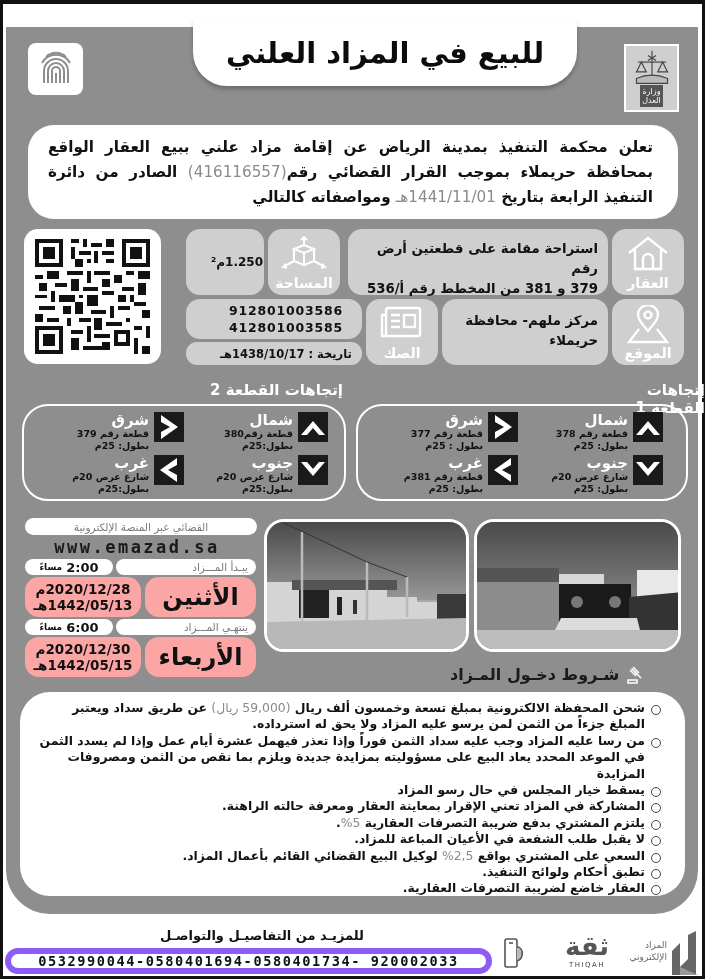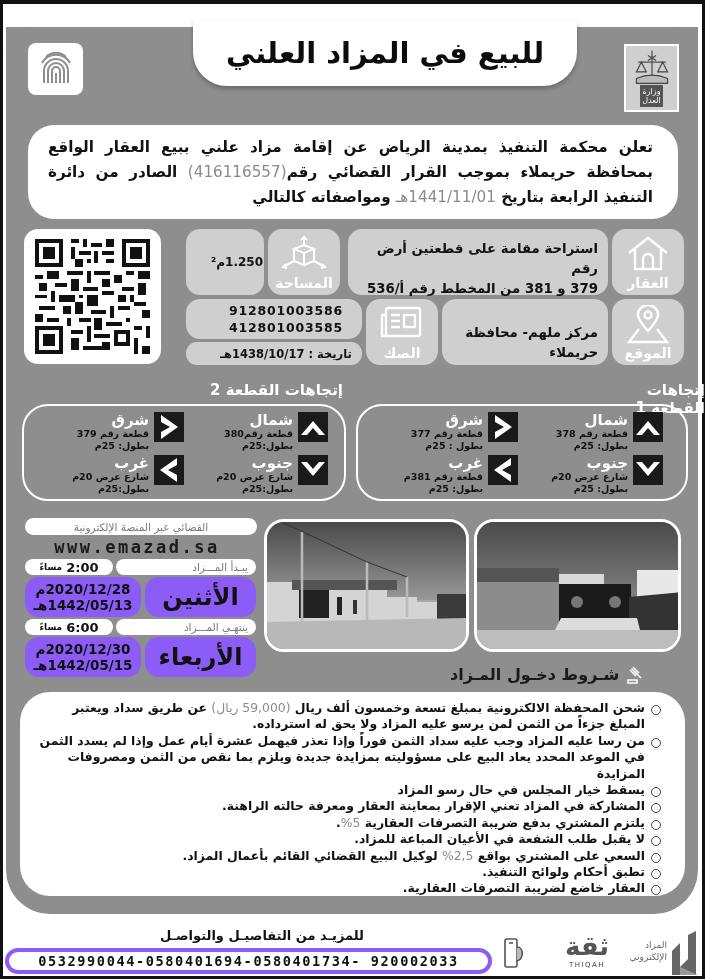--- a/index.html
+++ b/index.html
@@ -40,34 +40,34 @@
   .dir-heading { position:absolute; color:#fff; font-weight:bold; font-size:15px; direction: rtl; }
   .dir-box { position:absolute; border: 2px solid #fff; border-radius: 26px; }
   .dir-item { position:absolute; display:flex; direction: rtl; align-items:flex-start; gap: 5px; }
   .arrow-sq { width: 30px; height: 30px; background:#1a1a1a; display:flex; align-items:center; justify-content:center; flex-shrink:0; }
   .dir-text { display:flex; flex-direction:column; line-height: 12px; }
   .dir-name { color:#fff; font-weight:bold; font-size: 15px; line-height: 16px; }
   .dir-sub { color:#111; font-weight:bold; font-size: 9.5px; }
 
   
   .pill-w { position:absolute; background:#fff; border-radius: 12px; display:flex; align-items:center; justify-content:center; }
-  .pill-g { position:absolute; background:#8b5cf6; border-radius: 14px; }
+  .pill-g { position:absolute; background:#fca5a5; border-radius: 14px; }
   .site { position:absolute; left: 42px; top: 537px; width: 190px; text-align:center; font-family:"DejaVu Sans Mono", monospace; font-weight:bold; font-size: 17px; letter-spacing: 2.5px; color:#1a1a1a; }
 
   .photo { position:absolute; border: 3px solid #fff; border-radius: 20px; overflow:hidden; }
 
   .cond-title { position:absolute; left: 450px; top: 664px; direction: rtl; color:#1a1a1a; font-weight:bold; font-size: 16px; display:flex; align-items:center; gap:6px; }
 
   .conditions { position:absolute; left: 20px; top: 692px; width: 665px; height: 204px; background:#fff; border-radius: 30px; direction: rtl; padding: 8px 22px 0 18px; }
   .conditions li { list-style:none; font-weight:bold; font-size: 12.4px; line-height: 16.4px; position:relative; padding-right: 18px; color:#111; }
   .conditions li::before { content:""; position:absolute; right: 2px; top: 5px; width: 8px; height: 8px; border: 1.3px solid #444; border-radius: 50%; }
   .conditions .num { color:#8a8a8a; font-weight:normal; }
 
   .contact-label { position:absolute; left: 160px; top: 928px; font-weight:bold; font-size: 13px; direction: rtl; color:#111; }
-  .phones { position:absolute; left: 5px; top: 948px; width: 487px; height: 26px; border: 4px solid #8b5cf6; border-radius: 13px; display:flex; align-items:center; justify-content:center; font-family:"DejaVu Sans Mono", monospace; font-weight:bold; font-size: 13.6px; letter-spacing: 1.6px; color:#111; }
+  .phones { position:absolute; left: 5px; top: 948px; width: 487px; height: 26px; border: 6px solid #8b5cf6; border-radius: 13px; display:flex; align-items:center; justify-content:center; font-family:"DejaVu Sans Mono", monospace; font-weight:bold; font-size: 13.6px; letter-spacing: 1.6px; color:#111; }
   .footer-logos { position:absolute; right: 3px; top: 925px; width: 200px; height: 52px; }
 </style>
 </head>
 <body>
 
 <div class="frame"></div>
 <div class="panel"></div>
 <div class="panel-top-left"></div>
 <div class="panel-top-right"></div>
 
@@ -141,21 +141,21 @@
 <div class="tile icon-tile" style="left:612px; top:299px; width:72px; height:66px;">
   <svg width="44" height="40" viewBox="0 0 44 40">
     <g fill="none" stroke="#fff" stroke-width="2.4">
       <path d="M22 26 C14 17 12 13 12 10 a10 10 0 0 1 20 0 C32 13 30 17 22 26 Z"></path>
       <circle cx="22" cy="10" r="3.5"></circle>
       <path d="M13 24 L3 37 H41 L31 24"></path>
     </g>
   </svg>
   <span class="icon-label">الموقع</span>
 </div>
-<div class="tile" style="left:442px; top:299px; width:166px; height:66px; padding:24px 10px 0 6px;">
+<div class="tile" style="left:442px; top:299px; width:166px; height:66px; padding:12px 10px 0 6px;">
   <div class="tile-text">مركز ملهم- محافظة</div>
   <div class="tile-text">حريملاء</div>
 </div>
 <div class="tile icon-tile" style="left:366px; top:299px; width:72px; height:66px;">
   <svg width="44" height="34" viewBox="0 0 44 34">
     <g fill="none" stroke="#fff" stroke-width="2.4">
       <rect x="6" y="3" width="34" height="28" rx="2"></rect>
       <path d="M6 10 H2 V31 H6"></path>
       <path d="M11 10 H20 M11 16 H20 M11 22 H20"></path>
       <rect x="24" y="10" width="11" height="12"></rect>

